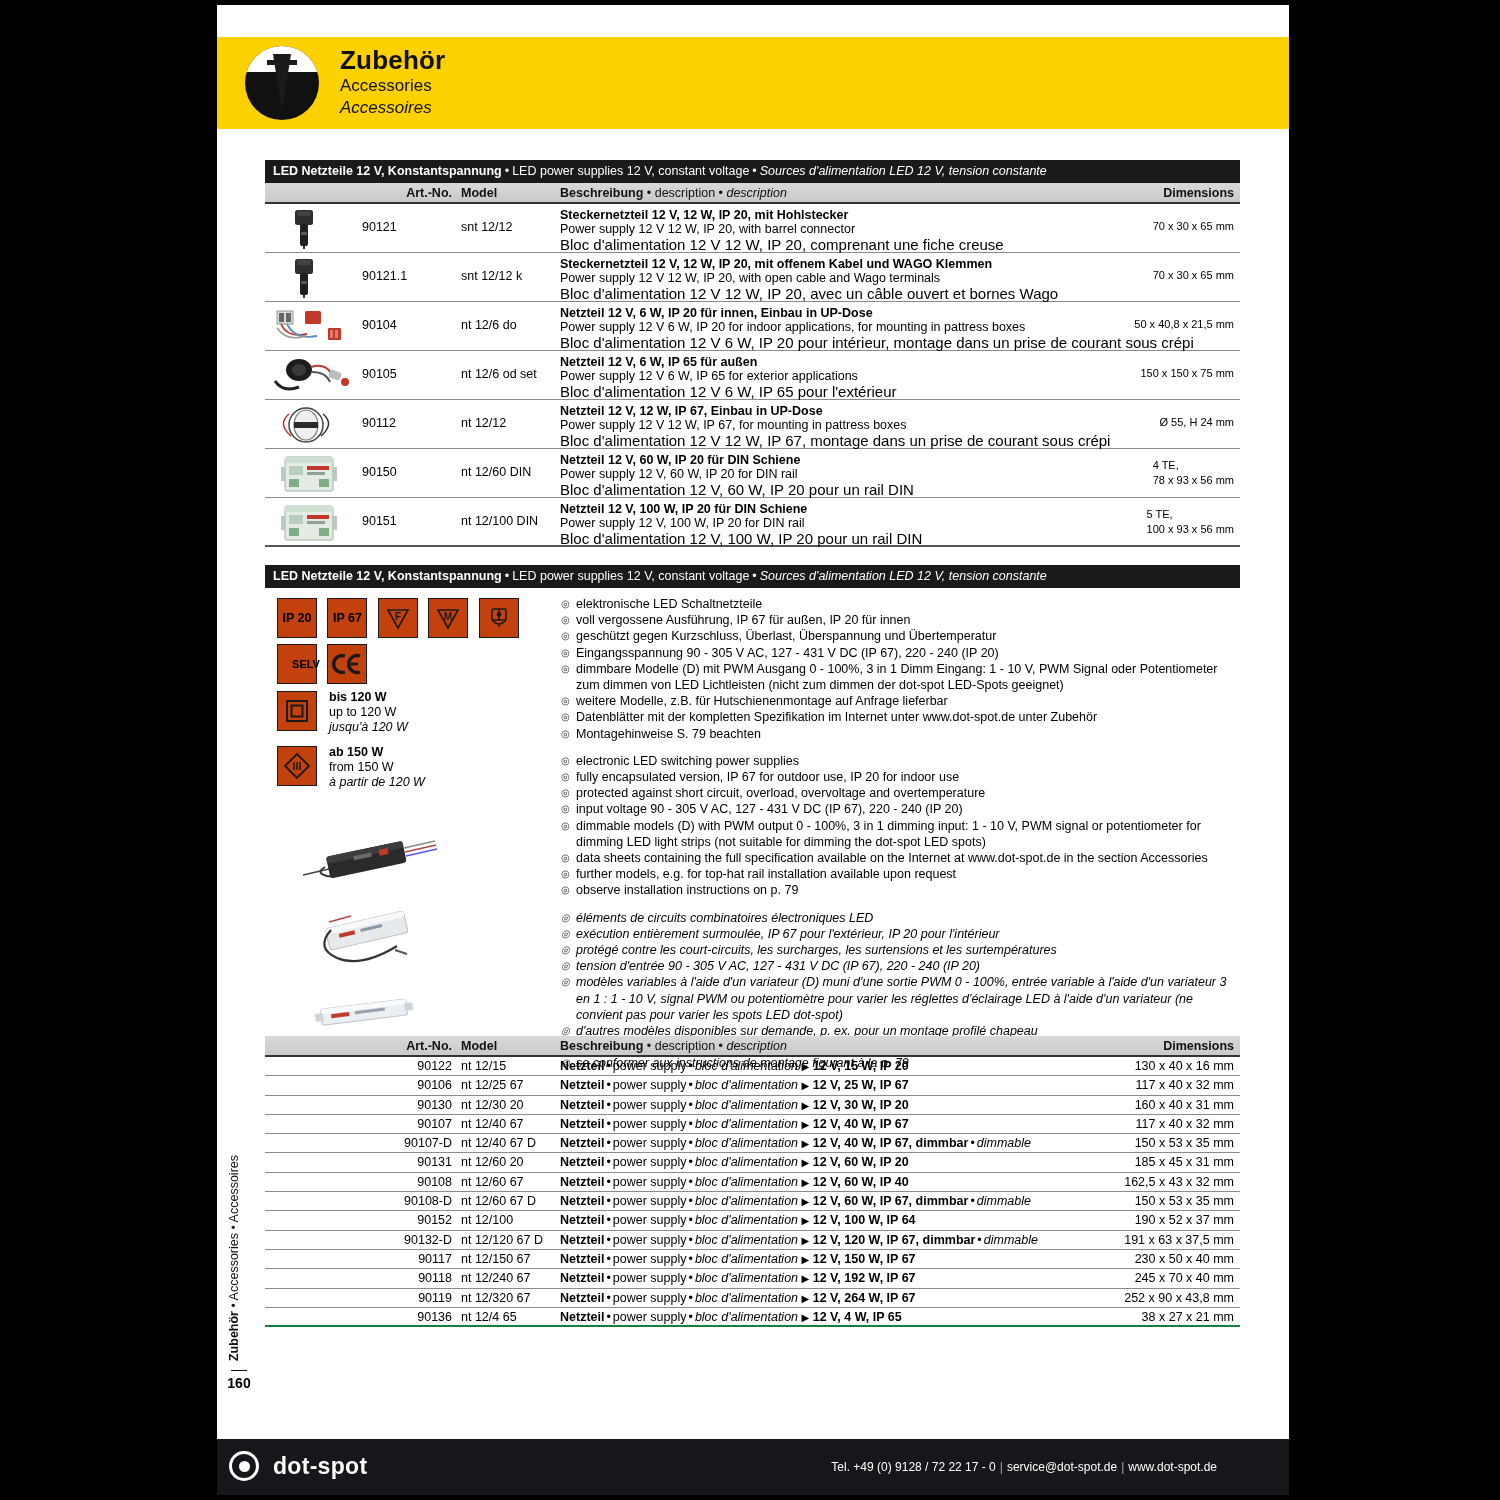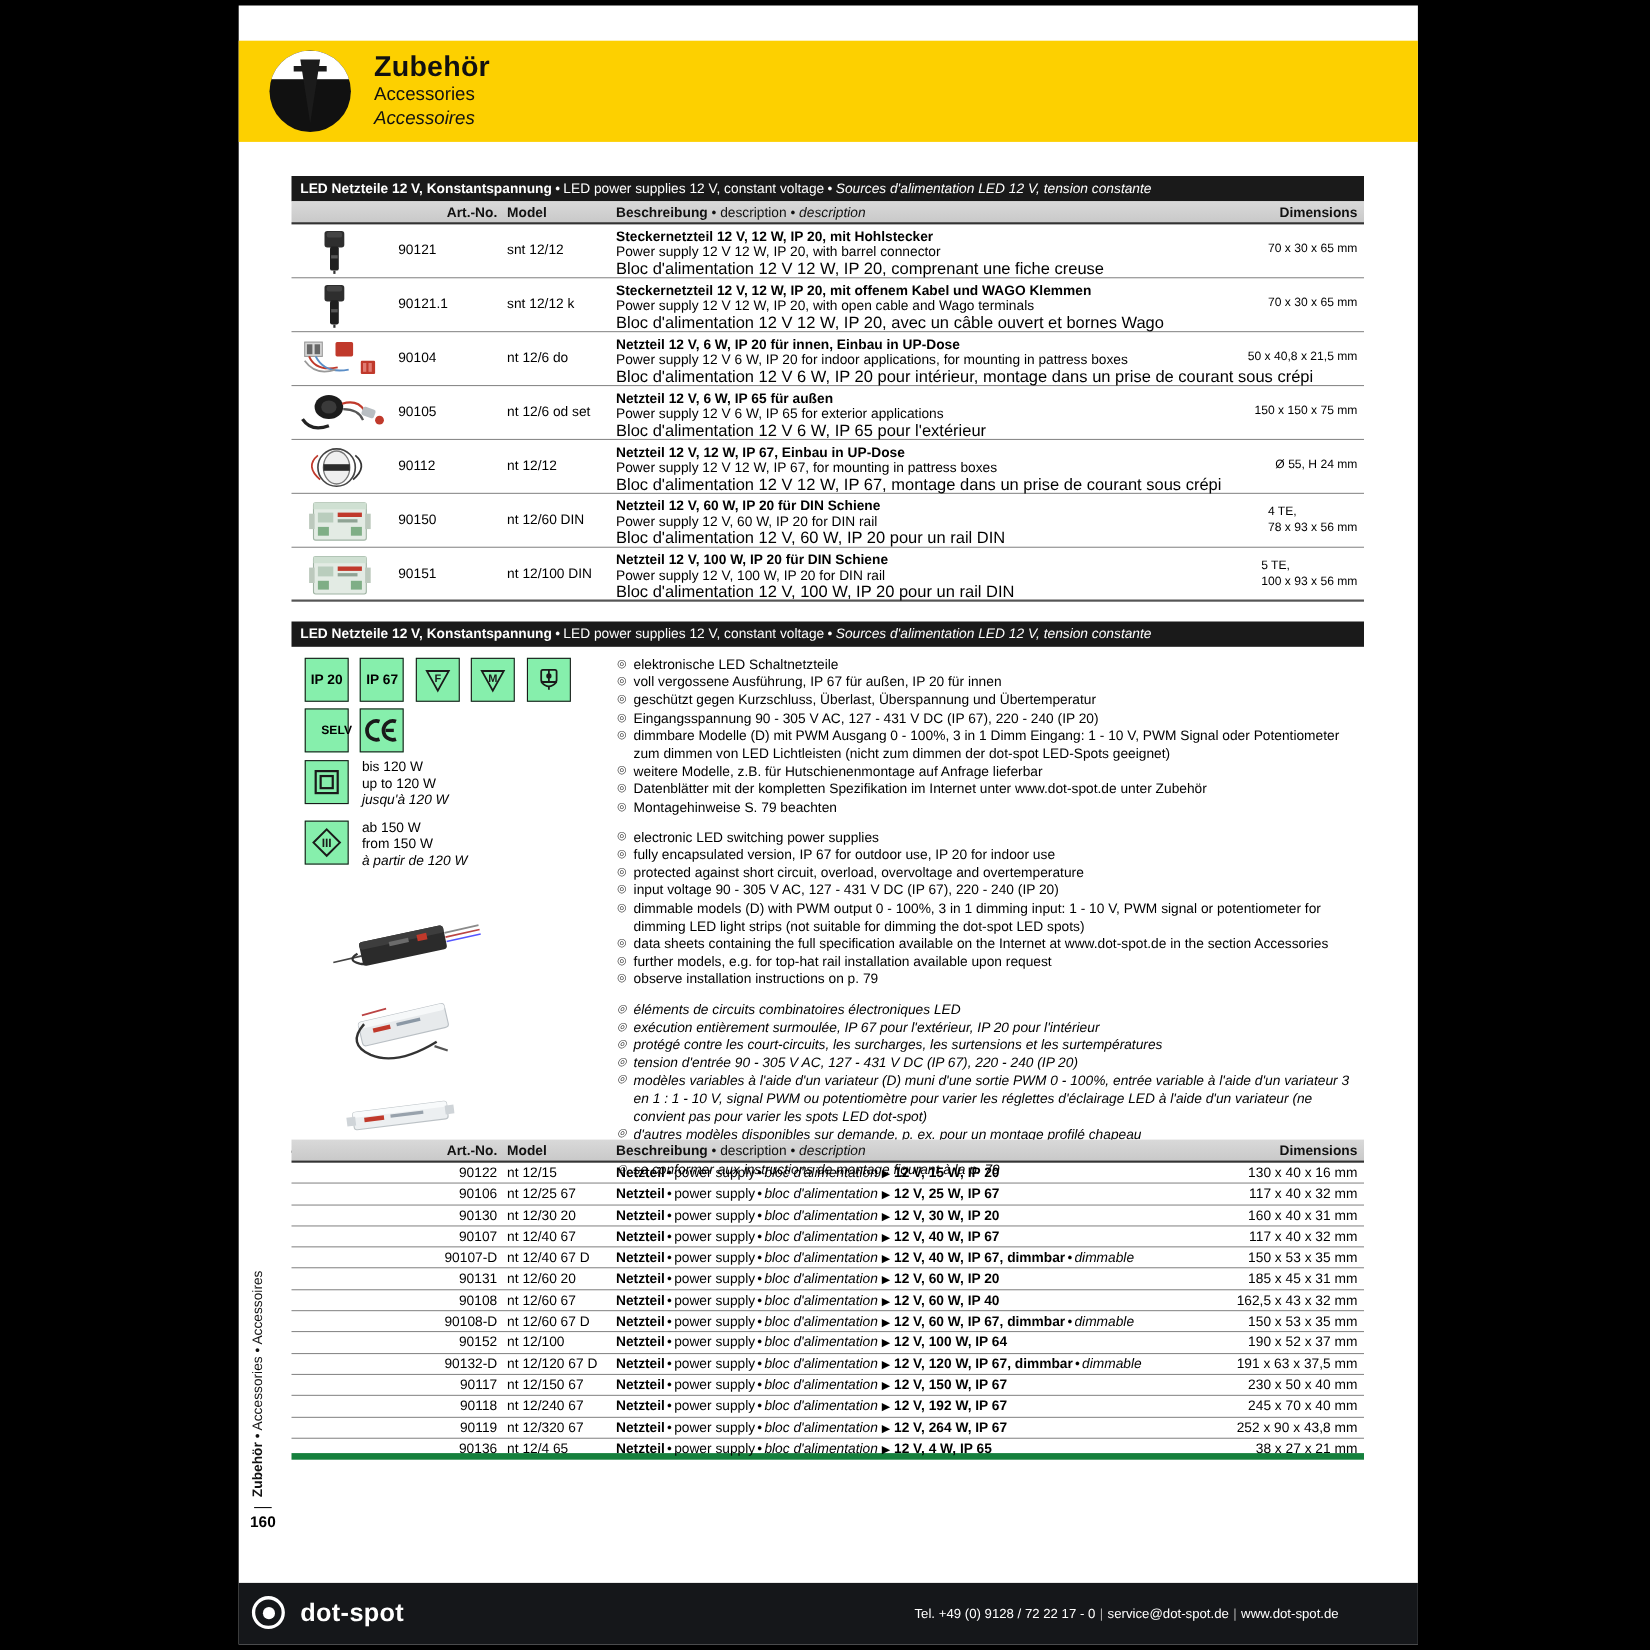--- a/index.html
+++ b/index.html
@@ -93,45 +93,45 @@
   .r1 .dim { position: absolute; right: 6px; top: 16px; font-size: 11px; text-align: left; white-space: pre-line; }
   .r1.two .dim { top: 9px; line-height: 15px; }
 
   
   .specbox { position: relative; border-bottom: 2px solid #333; }
   .badges { position: absolute; left: 12px; top: 10px; width: 250px; }
   .badge {
     width: 40px; height: 40px; border: 1.6px solid #1a1a1a;
     display: inline-flex; align-items: center; justify-content: center;
     font-size: 12.5px; font-weight: bold; margin-right: 6px; vertical-align: top;
-    background: #86efac;
+    background: #c2410c;
   }
   .badge svg { display: block; }
   .row2 { margin-top: 6px; }
   .wline { margin-top: 7px; position: relative; height: 48px; }
   .wline .badge { position: absolute; left: 0; top: 0; }
   .wline .lab { position: absolute; left: 52px; top: -1px; font-size: 12.5px; line-height: 15px; }
-  .wline .lab .b { font-weight: normal; }
+  .wline .lab .b { font-weight: bold; }
   .wline .lab .it { font-style: italic; }
 
   .prodimgs { position: absolute; left: 30px; top: 247px; width: 230px; }
   .prodimgs .pi { margin-bottom: 14px; }
 
   .bullets { position: absolute; left: 296px; top: 8px; right: 8px; }
   .bl { font-size: 12.5px; line-height: 16.2px; padding-left: 15px; position: relative; }
   .bl::before {
     content: "\25CE"; position: absolute; left: 0; top: 0; font-size: 10px; color: #333;
   }
   .grp-en .bl { }
   .grp-fr .bl { font-style: italic; }
   .grp-gap { height: 11px; }
 
   
   .r2 { position: relative; border-bottom: 1px solid #8b8b8b; height: 19.3px; font-size: 12.5px; }
-  .r2:last-child { border-bottom: 6px solid #15803d; }
+  .r2:last-child { border-bottom: 2px solid #15803d; }
   .r2 .art { position: absolute; left: 97px; top: 2px; width: 90px; text-align: right; }
   .r2 .mdl { position: absolute; left: 196px; top: 2px; }
   .r2 .desc { position: absolute; left: 295px; top: 2px; white-space: nowrap; }
   .r2 .desc .de { font-weight: bold; }
   .r2 .desc .it { font-style: italic; }
   .r2 .desc .sep { padding: 0 2px; }
   .r2 .dim { position: absolute; right: 6px; top: 2px; text-align: right; }
 
   
   .side {

